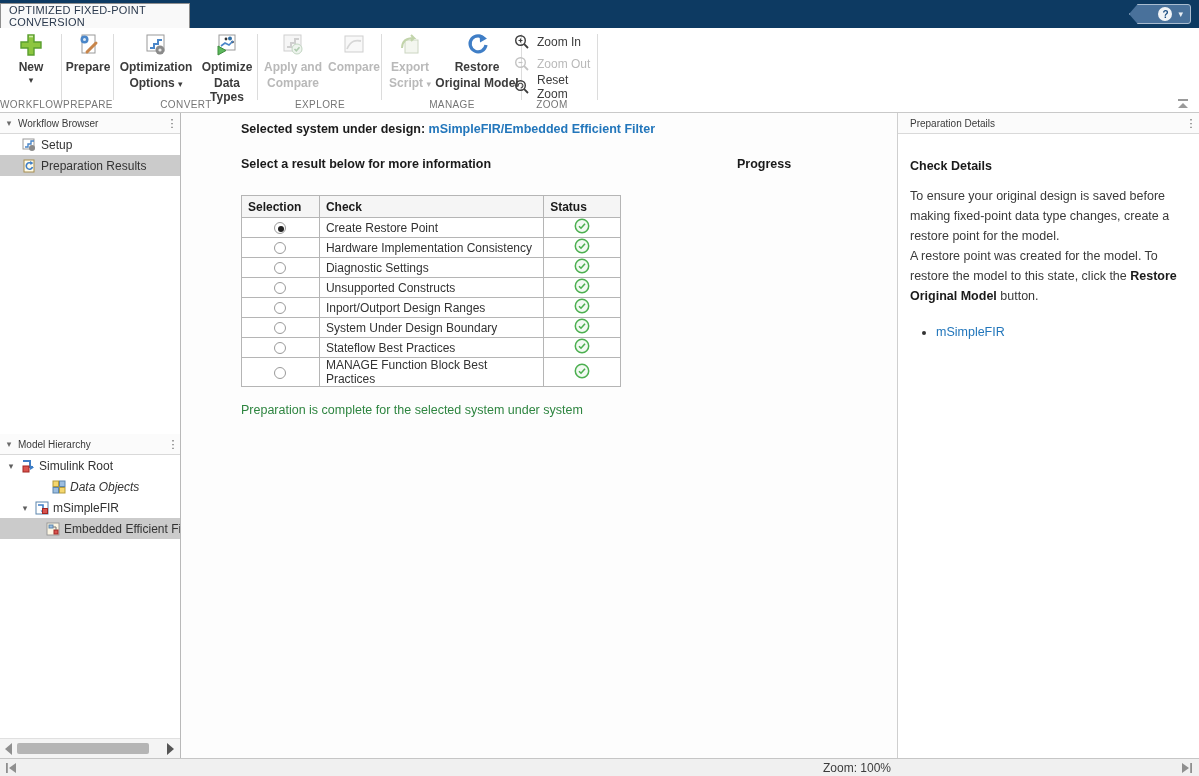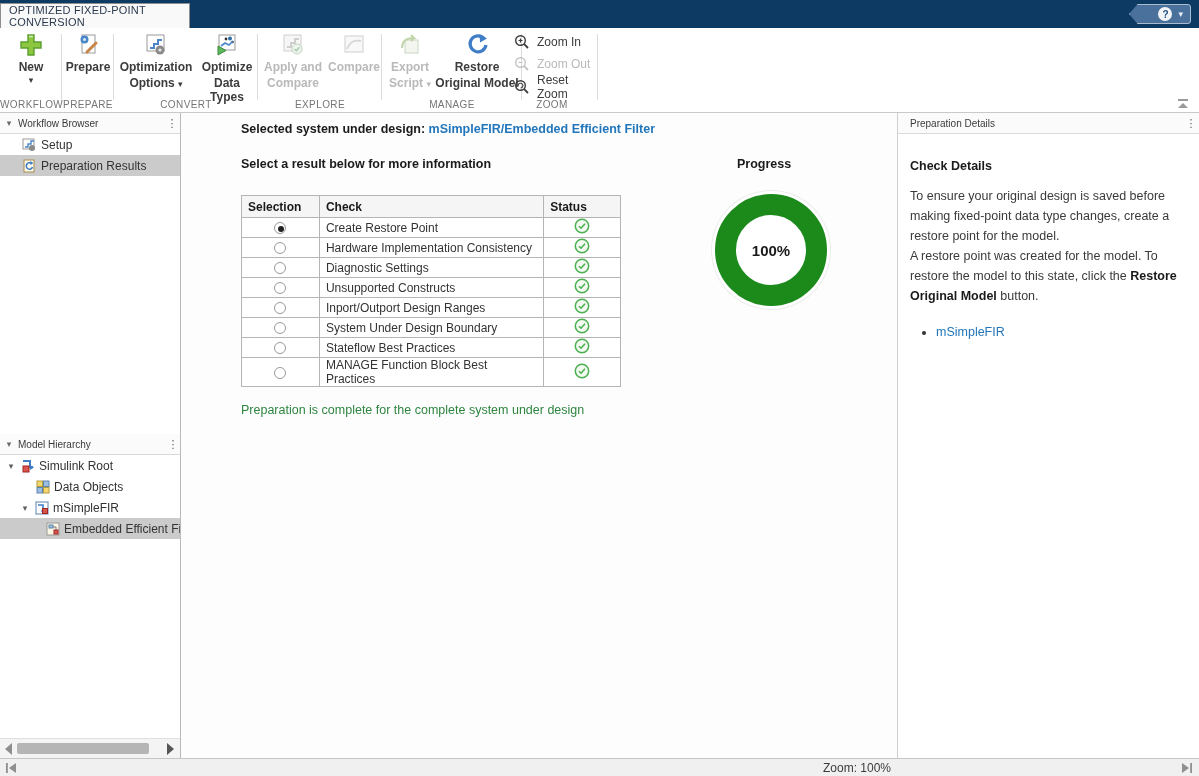--- a/index.html
+++ b/index.html
@@ -291,21 +291,21 @@
     <div class="tree-item" style="padding-left:5px;">
       <span class="tw">▾</span>
       <svg class="icon" width="14" height="14" viewBox="0 0 14 14">
         <path d="M2 2 L9 2 L9 8 L12 8" fill="none" stroke="#3f7ec6" stroke-width="2"></path>
         <path d="M9 11 L13 8.5 L9 6 z" fill="#3f7ec6"></path>
         <rect x="2" y="7" width="6" height="6" fill="#d9534f" stroke="#a02622"></rect>
       </svg>
       <span>Simulink Root</span>
     </div>
 
-    <div class="tree-item" style="padding-left:36px;">
+    <div class="tree-item" style="padding-left:52px;font-style:italic;">
       <svg class="icon" width="14" height="14" viewBox="0 0 14 14">
         <rect x="1" y="1" width="5.5" height="5.5" fill="#f5d76e" stroke="#b49b3c"></rect>
         <rect x="7.5" y="1" width="5.5" height="5.5" fill="#9bbde0" stroke="#5d86ad"></rect>
         <rect x="1" y="7.5" width="5.5" height="5.5" fill="#9bbde0" stroke="#5d86ad"></rect>
         <rect x="7.5" y="7.5" width="5.5" height="5.5" fill="#f5d76e" stroke="#b49b3c"></rect>
       </svg>
       <span>Data Objects</span>
     </div>
 
     <div class="tree-item" style="padding-left:19px;">
@@ -420,25 +420,22 @@
         <td class="td-c"><span class="radio"></span></td>
         <td>MANAGE Function Block Best Practices</td>
         <td class="td-c"><svg width="16" height="16" viewBox="0 0 16 16">
               <circle cx="8" cy="8" r="6.7" fill="#f2faf2" stroke="#4caf50" stroke-width="1.5"></circle>
               <path d="M5 8.2l2 2 4-4.4" fill="none" stroke="#4caf50" stroke-width="1.6"></path>
             </svg></td>
       </tr>
     </tbody>
   </table>
 
-  <div class="complete-msg">Preparation is complete for the complete system under design</div>
-
-  <div class="ring">
-    <span class="pct">100%</span>
-  </div>
+  <div class="complete-msg">Preparation is complete for the selected system under system</div>
+
 </div>
 
 <div class="right-panel">
   <div class="panel-header" style="padding-left:12px;">
     <span class="hdr-title">Preparation Details</span>
     <span class="kebab">⋮</span>
   </div>
   <div class="rp-body">
     <div class="rp-h">Check Details</div>
     <p class="rp-p">To ensure your original design is saved before making fixed-point data type changes, create a restore point for the model.</p>

